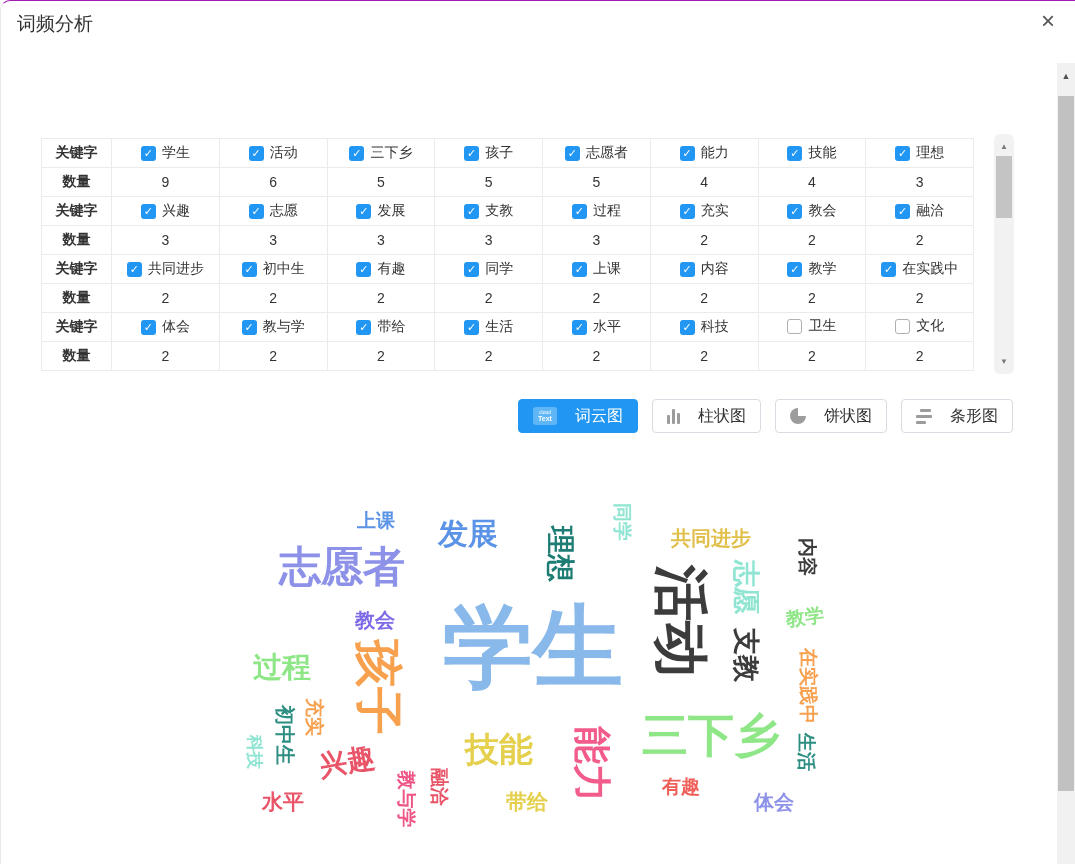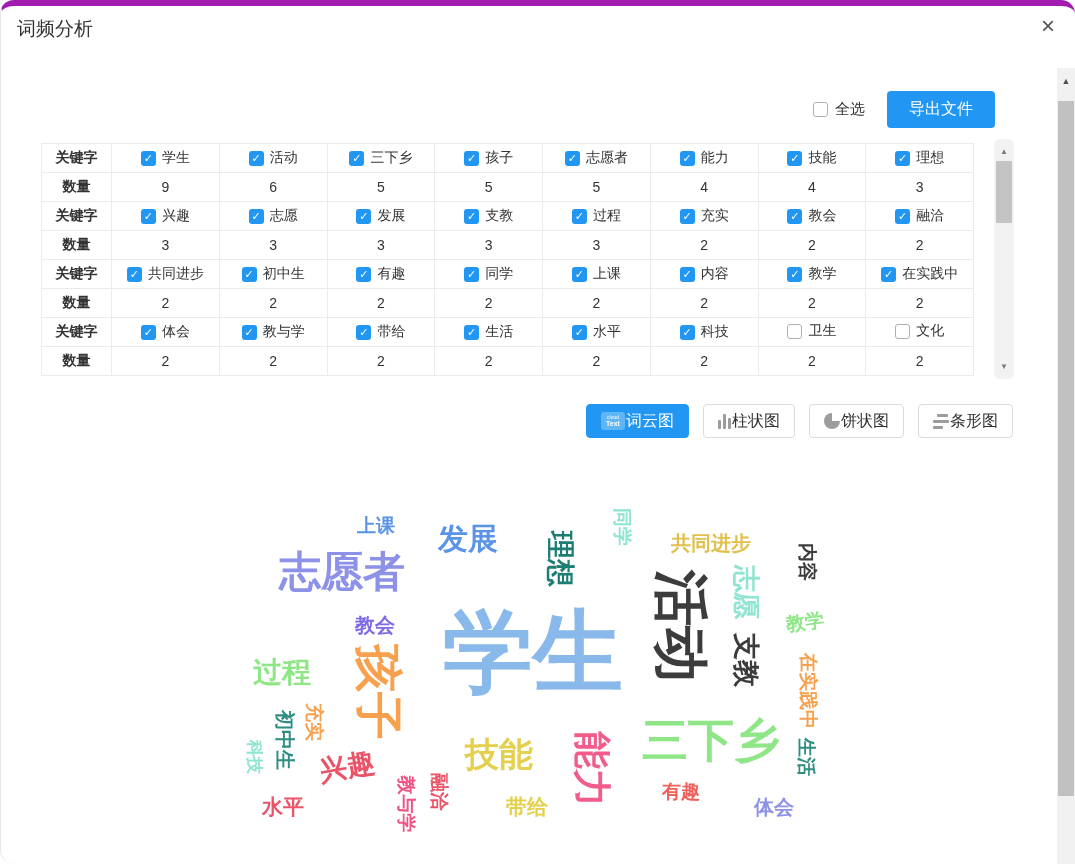--- a/index.html
+++ b/index.html
@@ -3,22 +3,22 @@
 <meta charset="utf-8">
 <style>
   html,body{margin:0;padding:0;}
   body{
     width:1075px;height:864px;position:relative;overflow:hidden;
     font-family:"Liberation Sans","DejaVu Sans",sans-serif;
     background:#ffffff;color:#333;
   }
   .modal{
     position:absolute;inset:0;background:#fff;
-    border-left:1px solid #e8e8e8;border-top:6px solid #a21caf;
-    border-top-left-radius:10px;box-sizing:border-box;border-radius:14px;
+    border-left:1px solid #e8e8e8;border-top:1px solid #a21caf;
+    border-top-left-radius:10px;box-sizing:border-box;
   }
   .modal-title{position:absolute;left:16px;top:10px;font-size:19px;color:#303133;}
   .close-btn{position:absolute;right:14px;top:4px;font-size:24px;color:#555;cursor:pointer;line-height:28px;padding:2px 6px;}
   .question{position:absolute;left:28px;top:80px;font-size:16px;font-weight:bold;color:#222;}
   .controls{position:absolute;top:85px;right:80px;display:flex;align-items:center;gap:22px;}
   .select-all{display:flex;align-items:center;gap:7px;font-size:15px;color:#333;cursor:pointer;}
   .cb{width:15px;height:15px;border-radius:3px;box-sizing:border-box;display:inline-flex;align-items:center;justify-content:center;flex:0 0 auto;}
   .cb.off{border:1px solid #b0b0b0;background:#fff;}
   .cb.on{background:var(--accent,#2196f3);color:#fff;font-size:11px;font-weight:bold;line-height:15px;}
   .export-btn{background:var(--accent,#2196f3);color:#fff;border:none;border-radius:4px;font-size:16px;padding:8px 22px;cursor:pointer;font-family:inherit;}
@@ -34,21 +34,21 @@
   .tbl-scroll .arrow{position:absolute;left:0;right:0;text-align:center;font-size:8px;color:#7a7a7a;}
   .tbl-scroll .arrow.up{top:8px;}
   .tbl-scroll .arrow.down{bottom:8px;}
   .tbl-scroll .thumb{position:absolute;left:2px;width:16px;top:22px;height:62px;background:#c4c4c4;}
   
   .main-scroll{position:absolute;right:0;top:62px;width:18px;height:802px;background:#f1f1f1;}
   .main-scroll .arrow{position:absolute;top:8px;left:0;right:0;text-align:center;font-size:9px;color:#505050;}
   .main-scroll .thumb{position:absolute;top:33px;left:1px;width:16px;height:695px;background:#c1c1c1;}
   
   .chart-tabs{position:absolute;top:398px;right:62px;display:flex;gap:14px;}
-  .chart-tab{height:34px;display:flex;align-items:center;gap:1px;padding:0 14px;border-radius:4px;
+  .chart-tab{height:34px;display:flex;align-items:center;gap:18px;padding:0 14px;border-radius:4px;
     background:#fff;border:1px solid #d9dce3;color:#333;font-size:16px;cursor:pointer;font-family:inherit;box-sizing:border-box;}
   .chart-tab.active{background:var(--accent,#2196f3);border-color:var(--accent,#2196f3);color:#fff;}
   .icon-wordcloud{width:24px;height:18px;border-radius:3px;background:#5eb6f7;display:flex;flex-direction:column;
     align-items:center;justify-content:center;line-height:1;color:#fff;}
   .icon-wordcloud .l1{font-size:5px;}
   .icon-wordcloud .l2{font-size:7px;font-weight:bold;}
   .icon-cols{display:flex;align-items:flex-end;gap:2px;height:15px;}
   .icon-cols i{display:block;width:3px;background:#9c9c9c;border-radius:1px;}
   .icon-cols i:nth-child(1){height:9px;}
   .icon-cols i:nth-child(2){height:15px;}
@@ -64,27 +64,20 @@
   .cloud-word{position:absolute;font-weight:bold;white-space:nowrap;line-height:1;transform:translate(-50%,-50%);}
 </style>
 </head>
 <body>
 
 <div class="modal">
   <div class="modal-title">词频分析</div>
   <div class="close-btn">×</div>
 
 
-  <div class="controls">
-    <span class="select-all">
-      <span class="cb off"></span>
-      <span>全选</span>
-    </span>
-    <button class="export-btn">导出文件</button>
-  </div>
 
   <div class="table-wrap">
     <table class="kw">
       <colgroup>
           <col class="hdr">
           <col>
           <col>
           <col>
           <col>
           <col>

